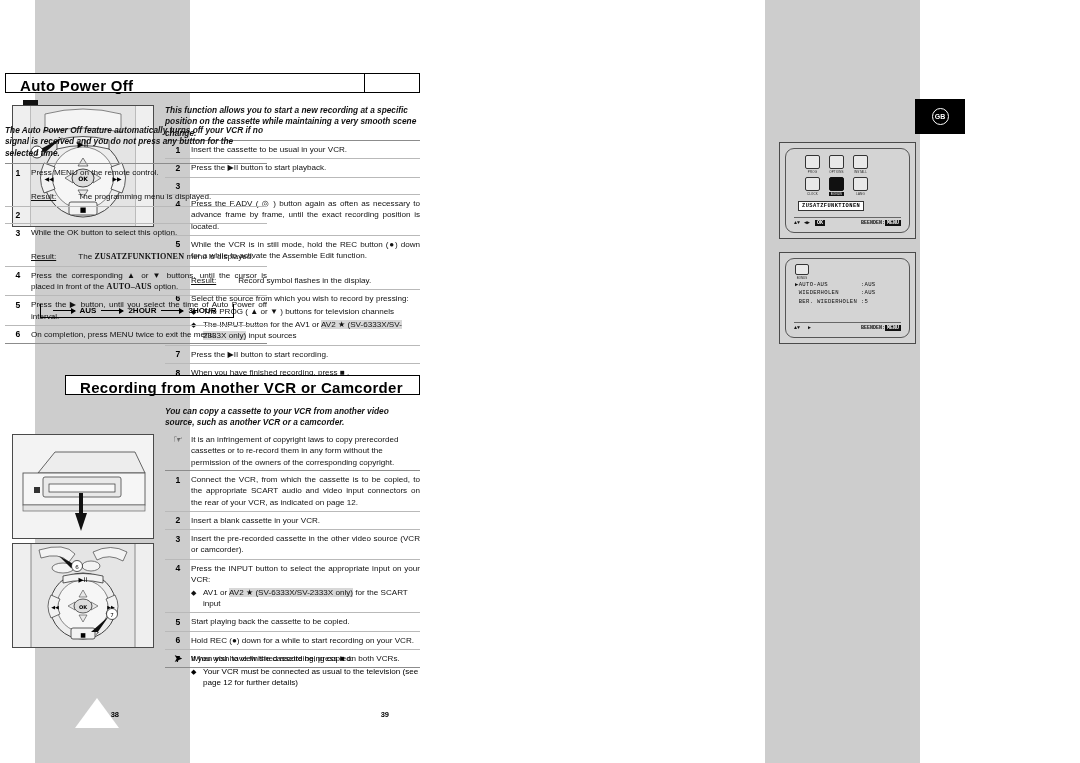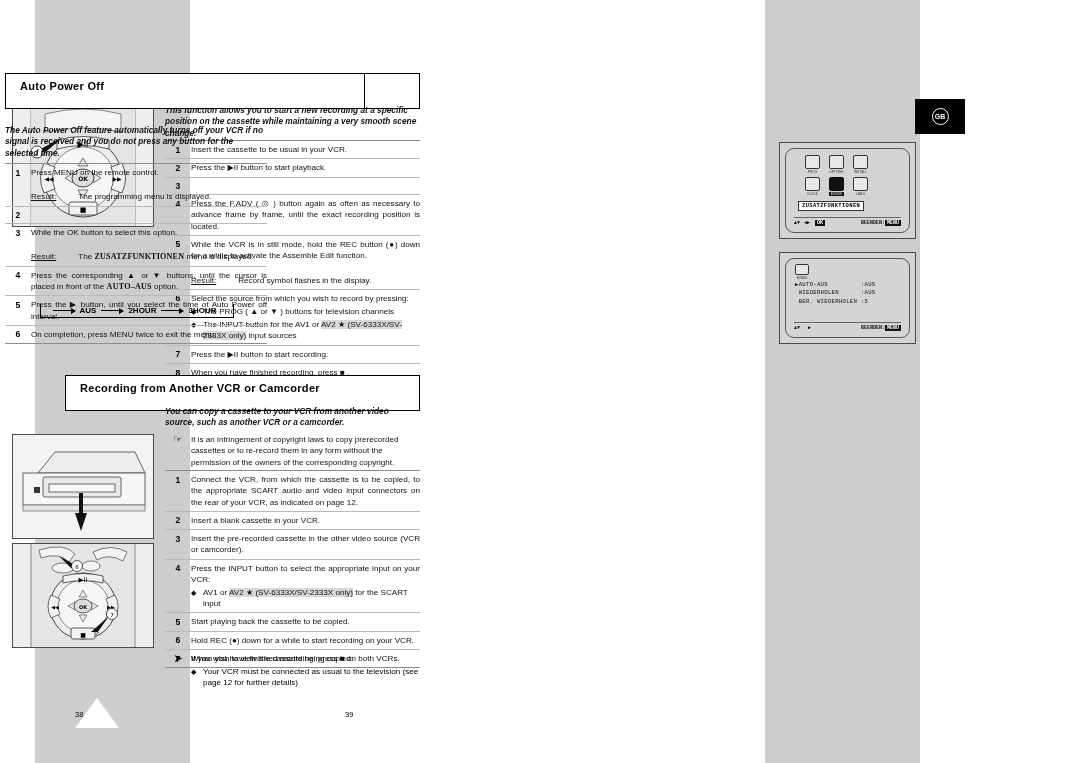--- a/index.html
+++ b/index.html
@@ -10,22 +10,22 @@
   }
   .band{position:absolute;background:#cdcdcd;top:0;height:763px;}
   #band-left{left:35px;width:155px;}
   #band-right{left:765px;width:155px;}
   #page-left{left:35px;width:430px;}
   #page-right{left:495px;width:470px;}
 
   
   .heading{
     position:absolute;border:1px solid #000;background:#fff;
-    height:36px;line-height:24px;
-    font-size:11px;font-weight:bold;color:#000;
+    height:20px;line-height:24px;
+    font-size:15px;font-weight:bold;color:#000;
     padding-left:14px;letter-spacing:.3px;
     box-sizing:border-box;
   }
 
   .intro{
     position:absolute;font-style:italic;font-weight:bold;
     font-size:8.3px;line-height:11.4px;color:#111;
   }
 
   
@@ -78,21 +78,21 @@
   .osd-list{position:absolute;font-family:"Liberation Mono","DejaVu Sans Mono",monospace;
     font-size:5.6px;line-height:8.4px;color:#111;letter-spacing:.3px;white-space:pre;}
   .bonus-ico{position:absolute;width:14px;text-align:center;}
   .bonus-ico .gl{display:block;height:9px;border:1px solid #333;background:#e8e8e8;border-radius:2px;}
   .bonus-ico .cap{display:block;font-size:2.9px;margin-top:.5px;color:#222;}
 
   
   .pagenum{position:absolute;width:44px;height:30px;}
   .pagenum .tri{position:absolute;left:0;top:0;width:0;height:0;
     border-left:22px solid transparent;border-right:22px solid transparent;border-bottom:30px solid #ffffff;}
-  .pagenum .num{position:absolute;left:0;top:12px;width:44px;text-align:left;font-size:7.5px;font-weight:normal;color:#000;}
+  .pagenum .num{position:absolute;left:0;top:12px;width:44px;text-align:right;font-size:7.5px;font-weight:bold;color:#000;}
 
   
   #gb-badge{position:absolute;left:915px;top:99px;width:50px;height:35px;background:#000;
     display:flex;align-items:center;justify-content:center;}
   #gb-badge span{width:15px;height:15px;border:1px solid #fff;border-radius:50%;color:#fff;
     font-size:7px;line-height:15px;text-align:center;font-weight:bold;}
 
   
   #black-tab{position:absolute;left:23px;top:100px;width:15px;height:33px;background:#111;}
 </style>

